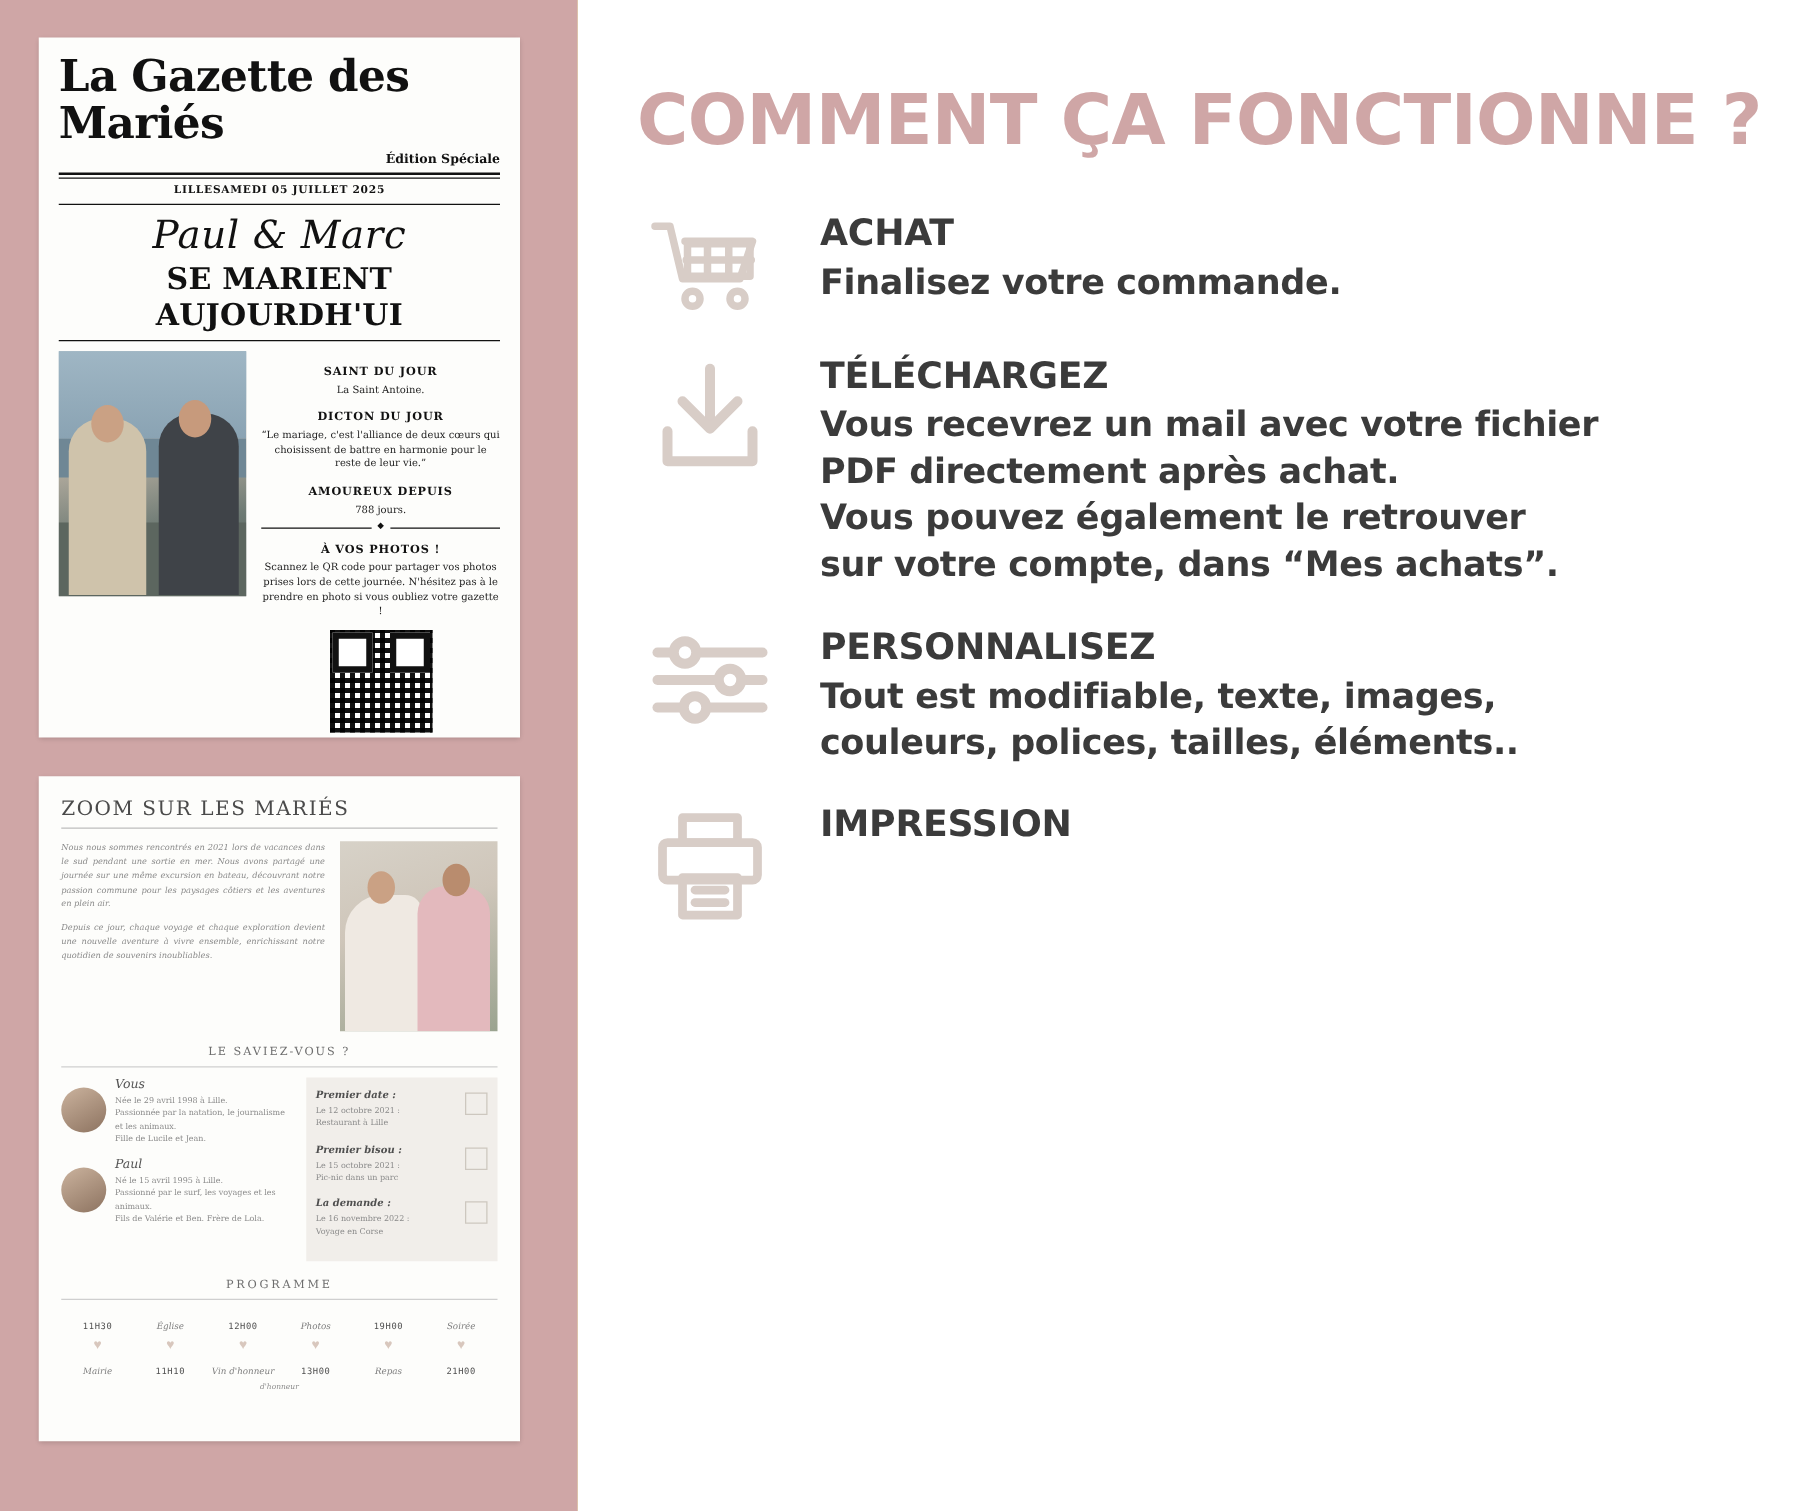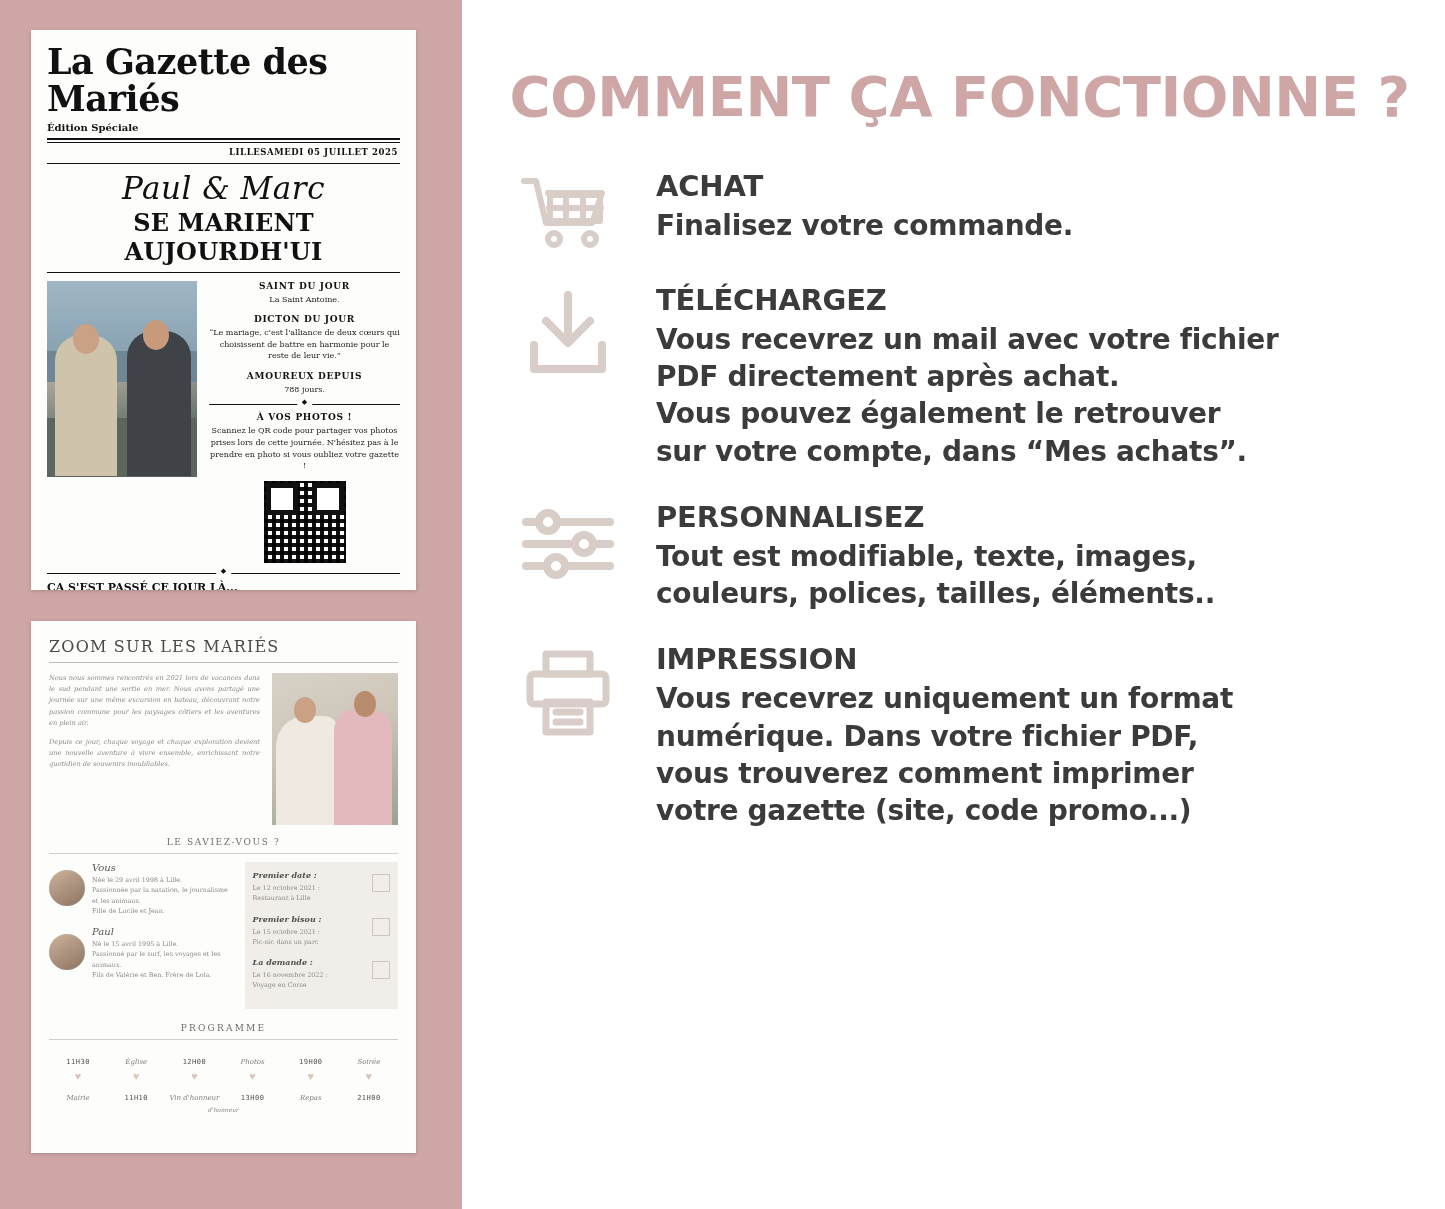--- a/index.html
+++ b/index.html
@@ -43,31 +43,31 @@
   .masthead {
     font-family: "DejaVu Serif", serif;
     font-weight: bold;
     font-size: 35px;
     letter-spacing: -0.5px;
     color: #111;
     text-align: left;
     line-height: 1.05;
   }
   .edition {
-    text-align: left;
+    text-align: right;
     font-family: "DejaVu Serif", serif;
     font-weight: bold;
     font-size: 10px;
     color: #111;
     margin-top: 4px;
   }
   .rule-thick { border-top: 2px solid #111; margin-top: 5px; }
   .rule-thin { border-top: 1px solid #111; margin-top: 2px; }
   .dateline {
-    display: flex; justify-content: flex-end;
+    display: flex; justify-content: center;
     font-family: "DejaVu Serif", serif;
     font-size: 8.5px; font-weight: bold;
     letter-spacing: .6px;
     padding: 4px 2px 4px 2px;
     color: #111;
   }
   .names {
     text-align: center;
     font-family: "DejaVu Serif", serif;
     font-style: italic;
@@ -99,21 +99,21 @@
     position: relative; overflow: hidden;
   }
   .photo .sky { position:absolute; left:0; top:0; right:0; height:36%; background:linear-gradient(180deg,#9fb6c4,#8aa3b3); }
   .photo .sea { position:absolute; left:0; top:36%; right:0; height:16%; background:#6f8795; }
   .photo .rock { position:absolute; left:0; bottom:0; right:0; height:30%; background:#5c665f; }
   .photo .figL { position:absolute; left:8px; top:28%; width:62px; height:72%; background:#cfc3ab; border-radius:26px 26px 0 0; }
   .photo .figR { position:absolute; right:6px; top:26%; width:64px; height:74%; background:#3f4348; border-radius:26px 26px 0 0; }
   .photo .headL { position:absolute; left:26px; top:22%; width:26px; height:30px; background:#caa184; border-radius:50%; }
   .photo .headR { position:absolute; right:28px; top:20%; width:26px; height:30px; background:#c79a7c; border-radius:50%; }
 
-  .side-block { text-align: center; margin-bottom: 9px; }
+  .side-block { text-align: center; margin-bottom: 9px; margin-top: 12px; }
   .side-title {
     font-family: "DejaVu Serif", serif;
     font-weight: bold; font-size: 9px; letter-spacing: .7px; color: #111;
     margin-bottom: 3px;
   }
   .side-text {
     font-family: "DejaVu Serif", serif;
     font-size: 8px; color: #222; line-height: 1.45;
   }
   .divider-dot {
@@ -490,22 +490,16 @@
         <svg width="96" height="92" viewBox="0 0 96 92" fill="none" stroke="#d8cdc7" stroke-width="7" stroke-linecap="round" stroke-linejoin="round">
           <rect x="26" y="8" width="44" height="20"></rect>
           <rect x="10" y="28" width="76" height="30" rx="4"></rect>
           <rect x="26" y="56" width="44" height="30"></rect>
           <line x1="36" y1="66" x2="60" y2="66"></line>
           <line x1="36" y1="76" x2="60" y2="76"></line>
         </svg>
       </div>
       <div class="step-body">
         <div class="step-title">IMPRESSION</div>
-        <div class="step-text">
-          <div>Vous recevrez uniquement un format</div>
-          <div>numérique. Dans votre fichier PDF,</div>
-          <div>vous trouverez comment imprimer</div>
-          <div>votre gazette (site, code promo...)</div>
-        </div>
       </div>
     </div>
   </div>
 </div>
 
 </body></html>

